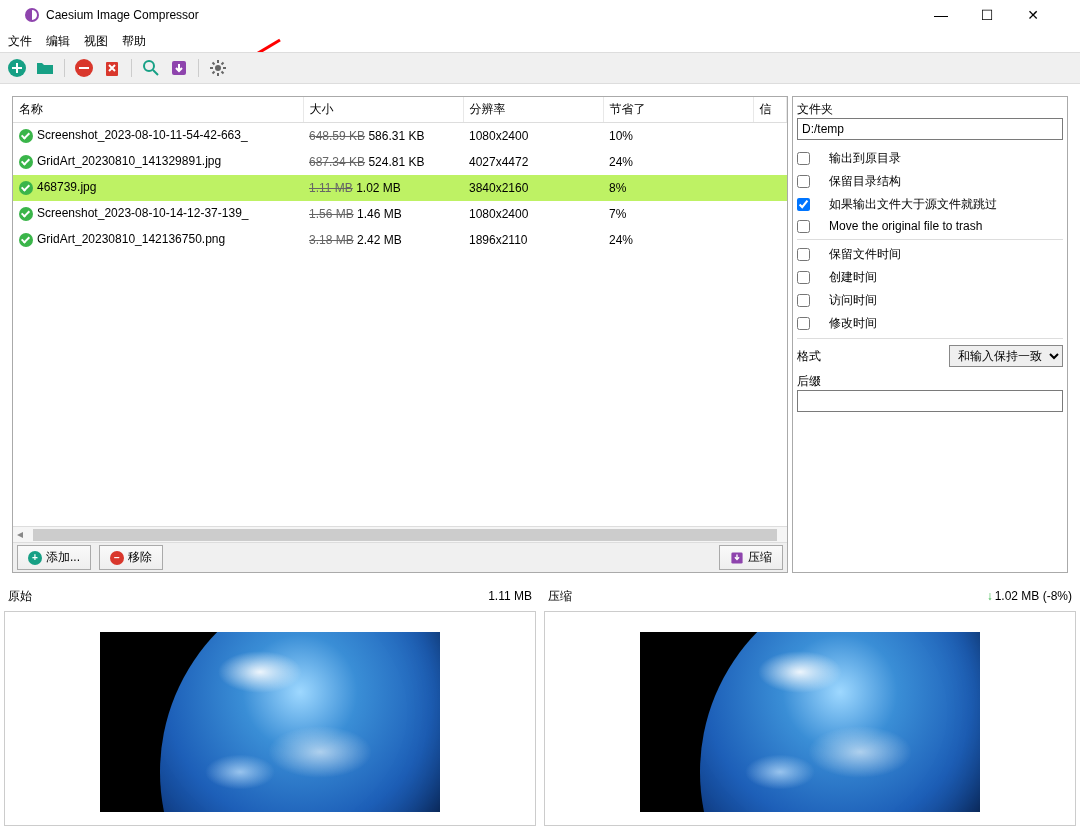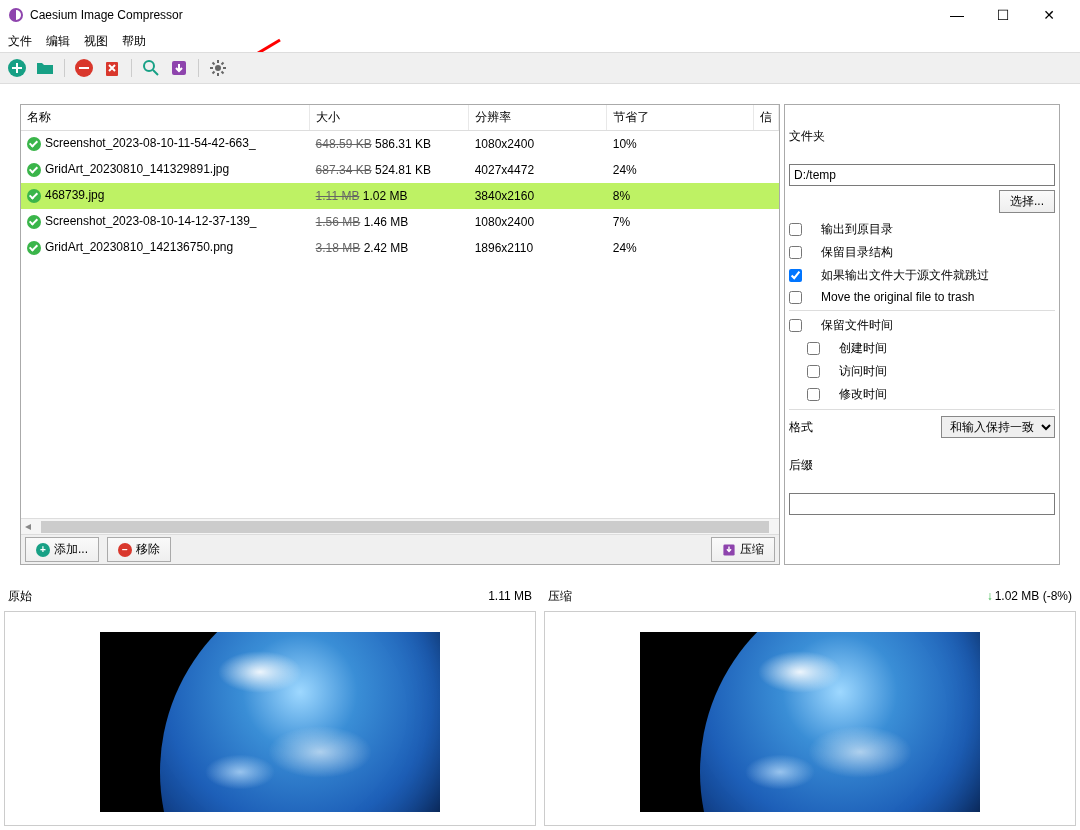--- a/index.html
+++ b/index.html
@@ -1,52 +1,52 @@
 <!DOCTYPE html>
 <html><head>
 <meta charset="utf-8">
 <style>
 * { box-sizing: border-box; margin: 0; padding: 0; font-family: "Segoe UI", Tahoma, sans-serif; font-size: 12px; }
 body { background: #fff; width: 1080px; height: 830px; overflow: hidden; }
-.titlebar { height: 30px; display: flex; align-items: center; padding: 0 8px; background: #fff; }
+.titlebar { height: 30px; display: flex; align-items: center; padding: 0 24px; background: #fff; }
 .title-icon { width: 16px; height: 16px; margin-right: 6px; }
 .title-text { flex: 1; font-size: 12px; }
 .win-btns { display: flex; }
 .win-btn { width: 46px; height: 30px; display: flex; align-items: center; justify-content: center; font-size: 14px; }
 .menubar { height: 22px; display: flex; align-items: center; padding: 0 8px; gap: 14px; color: #000; font-size: 12px; }
 .menubar span { cursor: default; }
 .toolbar { height: 32px; background: #f0f0f0; border-top: 1px solid #ddd; border-bottom: 1px solid #ddd; display: flex; align-items: center; padding: 0 6px; gap: 6px; position: relative; }
 .tb-btn { width: 22px; height: 22px; display: flex; align-items: center; justify-content: center; border-radius: 3px; }
 .tb-sep { width: 1px; height: 18px; background: #ccc; margin: 0 2px; }
 .arrow-annotation { position: absolute; left: 225px; top: 38px; pointer-events: none; }
-.main { display: flex; gap: 4px; padding: 20px; height: calc(100% - 30px - 22px - 32px - 245px); }
+.main { display: flex; gap: 4px; padding: 12px; height: calc(100% - 30px - 22px - 32px - 245px); }
 .left-pane { flex: 1; display: flex; flex-direction: column; border: 1px solid #aaa; min-width: 0; }
 .table-wrap { flex: 1; overflow: hidden; position: relative; }
 table { width: 100%; border-collapse: collapse; }
 th { text-align: left; font-weight: normal; padding: 4px 6px; border-right: 1px solid #e8e8e8; border-bottom: 1px solid #ddd; background: #fff; height: 24px; }
 td { padding: 4px 6px; height: 26px; white-space: nowrap; }
 tr.selected { background: #bef264; }
 .check-icon { display: inline-block; width: 14px; height: 14px; border-radius: 50%; background: #3ab54a; position: relative; vertical-align: middle; margin-right: 4px; }
 .check-icon::after { content: ""; position: absolute; left: 4px; top: 2px; width: 3px; height: 6px; border: solid #fff; border-width: 0 2px 2px 0; transform: rotate(45deg); }
 .strike { text-decoration: line-through; color: #666; }
 .hscroll { height: 16px; background: #f5f5f5; border-top: 1px solid #ddd; position: relative; }
 .hscroll-thumb { position: absolute; left: 20px; top: 2px; height: 12px; width: calc(100% - 30px); background: #ccc; }
 .btm-toolbar { height: 30px; background: #f0f0f0; display: flex; align-items: center; padding: 4px; gap: 8px; border-top: 1px solid #ddd; }
 .btn { padding: 3px 10px; border: 1px solid #aaa; background: linear-gradient(#fafafa,#eee); display: inline-flex; align-items: center; gap: 4px; font-size: 12px; }
 .btn-icon { width: 14px; height: 14px; border-radius: 50%; display: inline-flex; align-items: center; justify-content: center; font-size: 10px; font-weight: bold; }
 .spacer { flex: 1; }
 .right-pane { width: 276px; border: 1px solid #aaa; padding: 4px; }
 .tabs { display: flex; border-bottom: 1px solid #ccc; margin-bottom: 6px; }
 .tab { padding: 4px 10px; border: 1px solid transparent; border-bottom: none; margin-bottom: -1px; }
 .tab.active { border-color: #ccc; background: #fff; border-radius: 3px 3px 0 0; }
-.field-label { margin: 19px 0; }
+.field-label { margin: 0 0; }
 .text-input { width: 100%; padding: 3px 4px; border: 1px solid #7a7a7a; margin-bottom: 4px; font-size:12px; }
 .right-btn { float: right; padding: 2px 10px; border: 1px solid #888; background: linear-gradient(#fafafa,#eee); font-size: 12px; }
 .checkline { display: flex; align-items: center; gap: 19px; margin: 6px 0; }
-.checkline.indent { margin-left: 18px; }
+.checkline.indent { }
 input[type=checkbox] { width: 13px; height: 13px; }
 .sep-line { border-top: 1px solid #ddd; margin: 6px 0; }
 .row-flex { display: flex; align-items: center; justify-content: space-between; margin: 6px 0; }
 .select { padding: 2px 4px; border: 1px solid #888; font-size: 12px; }
 .preview-area { display: flex; height: 245px; }
 .preview-col { flex: 1; display: flex; flex-direction: column; }
 .preview-hdr { height: 22px; display: flex; align-items: center; padding: 0 8px; background: #fff; text-align: right; }
 .preview-hdr .spacer { flex: 1; }
 .preview-img-wrap { flex: 1; border: 1px solid #ccc; margin: 4px; display: flex; align-items: flex-start; justify-content: center; overflow: hidden; background: #fff; }
 .preview-img { width: 340px; height: 180px; margin-top: 20px; background: #000; position: relative; overflow: hidden; }
@@ -203,23 +203,20 @@
             <path d="M10 5v7M7 9l3 3 3-3" stroke="#fff" stroke-width="2" fill="none"></path>
           </svg>
           <span>压缩</span>
         </button>
     </div>
   </div>
 
   <div class="right-pane">
     <div class="field-label">文件夹</div>
     <input class="text-input" value="D:/temp" style="">
-    <div style="overflow:hidden;margin-bottom:8px">
-        <button class="right-btn">选择...</button>
-      </div>
     <label class="checkline">
         <input type="checkbox" style="">
         <span>输出到原目录</span>
       </label>
     <label class="checkline">
         <input type="checkbox" style="">
         <span>保留目录结构</span>
       </label>
     <label class="checkline">
         <input type="checkbox" checked="" style="">

